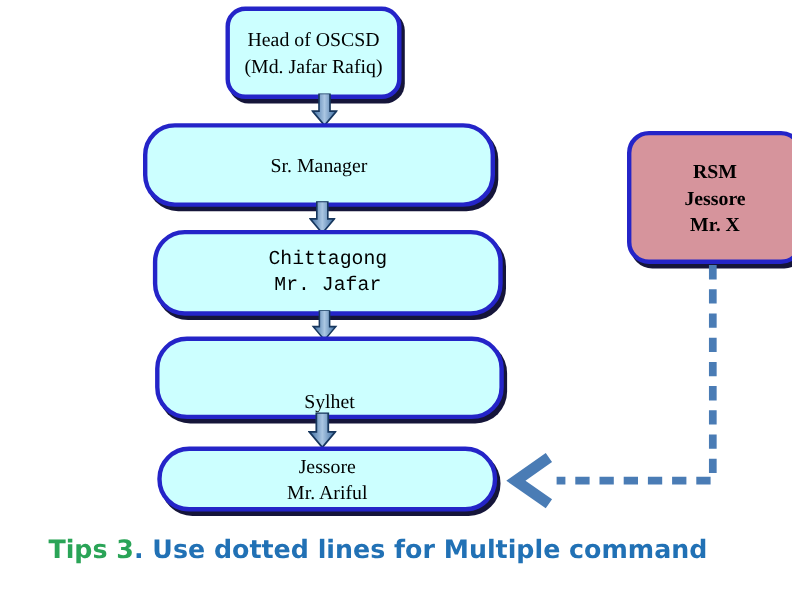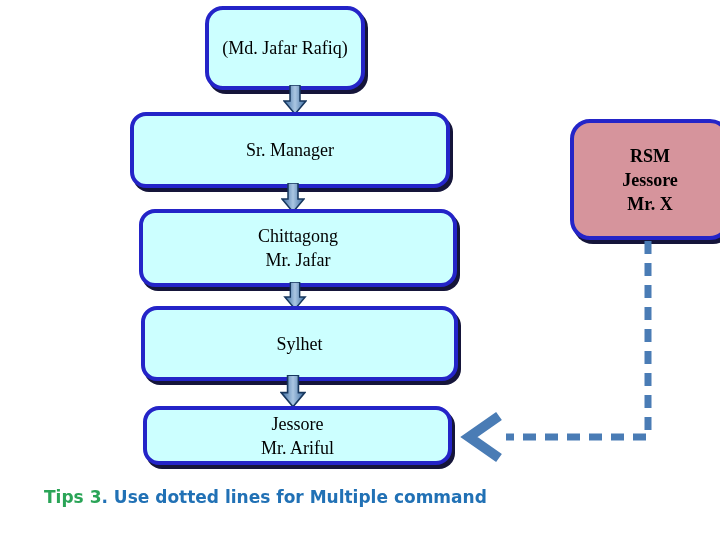--- a/index.html
+++ b/index.html
@@ -8,55 +8,55 @@
     width:720px;height:540px;
     background:#ffffff;
     overflow:hidden;
     font-family:"Liberation Serif", serif;
   }
   .obox{
     position:absolute;
     box-sizing:border-box;
     background:#ccffff;
     border:4px solid #2424c8;
-    border-radius:16px;
+    border-radius:29px;
     box-shadow:3px 4px 0 #15153a;
     display:flex;
     flex-direction:column;
     justify-content:center;
     align-items:center;
     text-align:center;
     color:#000;
     font-size:18px;
     line-height:24px;
   }
   .obox .bline{white-space:nowrap;}
   #box-root{left:205px;top:6px;width:160px;height:84px;border-radius:18px;}
   #box-manager{left:130px;top:112px;width:320px;height:76px;}
-  #box-chittagong{left:139px;top:209px;width:318px;height:78px;}
-  #box-sylhet{left:141px;top:306px;width:317px;height:75px;}
+  #box-chittagong{left:139px;top:209px;width:318px;height:78px;font-family:Liberation Mono, monospace;}
+  #box-sylhet{left:141px;top:306px;width:317px;height:75px;justify-content:flex-end;}
   #box-jessore{left:143px;top:406px;width:309px;height:59px;}
   #box-rsm{
     left:570px;top:119px;width:160px;height:121px;
     background:#d6949c;
     font-weight:bold;
     border-radius:20px;
   }
   .conn{position:absolute;}
   #conn-1{left:283px;top:85px;}
   #conn-2{left:281px;top:183px;}
   #conn-3{left:283px;top:282px;}
   #conn-4{left:280px;top:375px;}
   #dashed-layer{position:absolute;left:0;top:0;pointer-events:none;}
   .caption{
     position:absolute;
     left:44px;top:487px;
     font-family:"DejaVu Sans", sans-serif;
     font-weight:bold;
-    font-size:17px;
+    font-size:23px;
     letter-spacing:0px;
     white-space:nowrap;
     text-align:right;
   }
   .cap-green{color:#2aa457;}
   .cap-blue{color:#2171b5;}
 </style>
 </head>
 <body>
 
@@ -69,20 +69,21 @@
         <stop offset="0.5" stop-color="#aac6e2"></stop>
         <stop offset="1" stop-color="#38699f"></stop>
       </linearGradient>
       <g id="downArrow">
         <polygon points="7,0 17,0 17,16 23,16 12,29 1,16 7,16" fill="url(#arrGrad)" stroke="#17375e" stroke-width="1.5"></polygon>
       </g>
     </defs>
   </svg>
 
   <div class="obox" id="box-root">
+    <div class="bline">Head of  OSCSD</div>
     <div class="bline">(Md. Jafar Rafiq)</div>
   </div>
 
   <svg class="conn" id="conn-1" width="24" height="30" viewBox="0 0 24 30">
       <use href="#downArrow"></use>
     </svg>
 
   <div class="obox" id="box-manager">
     <div class="bline">Sr. Manager</div>
   </div>

